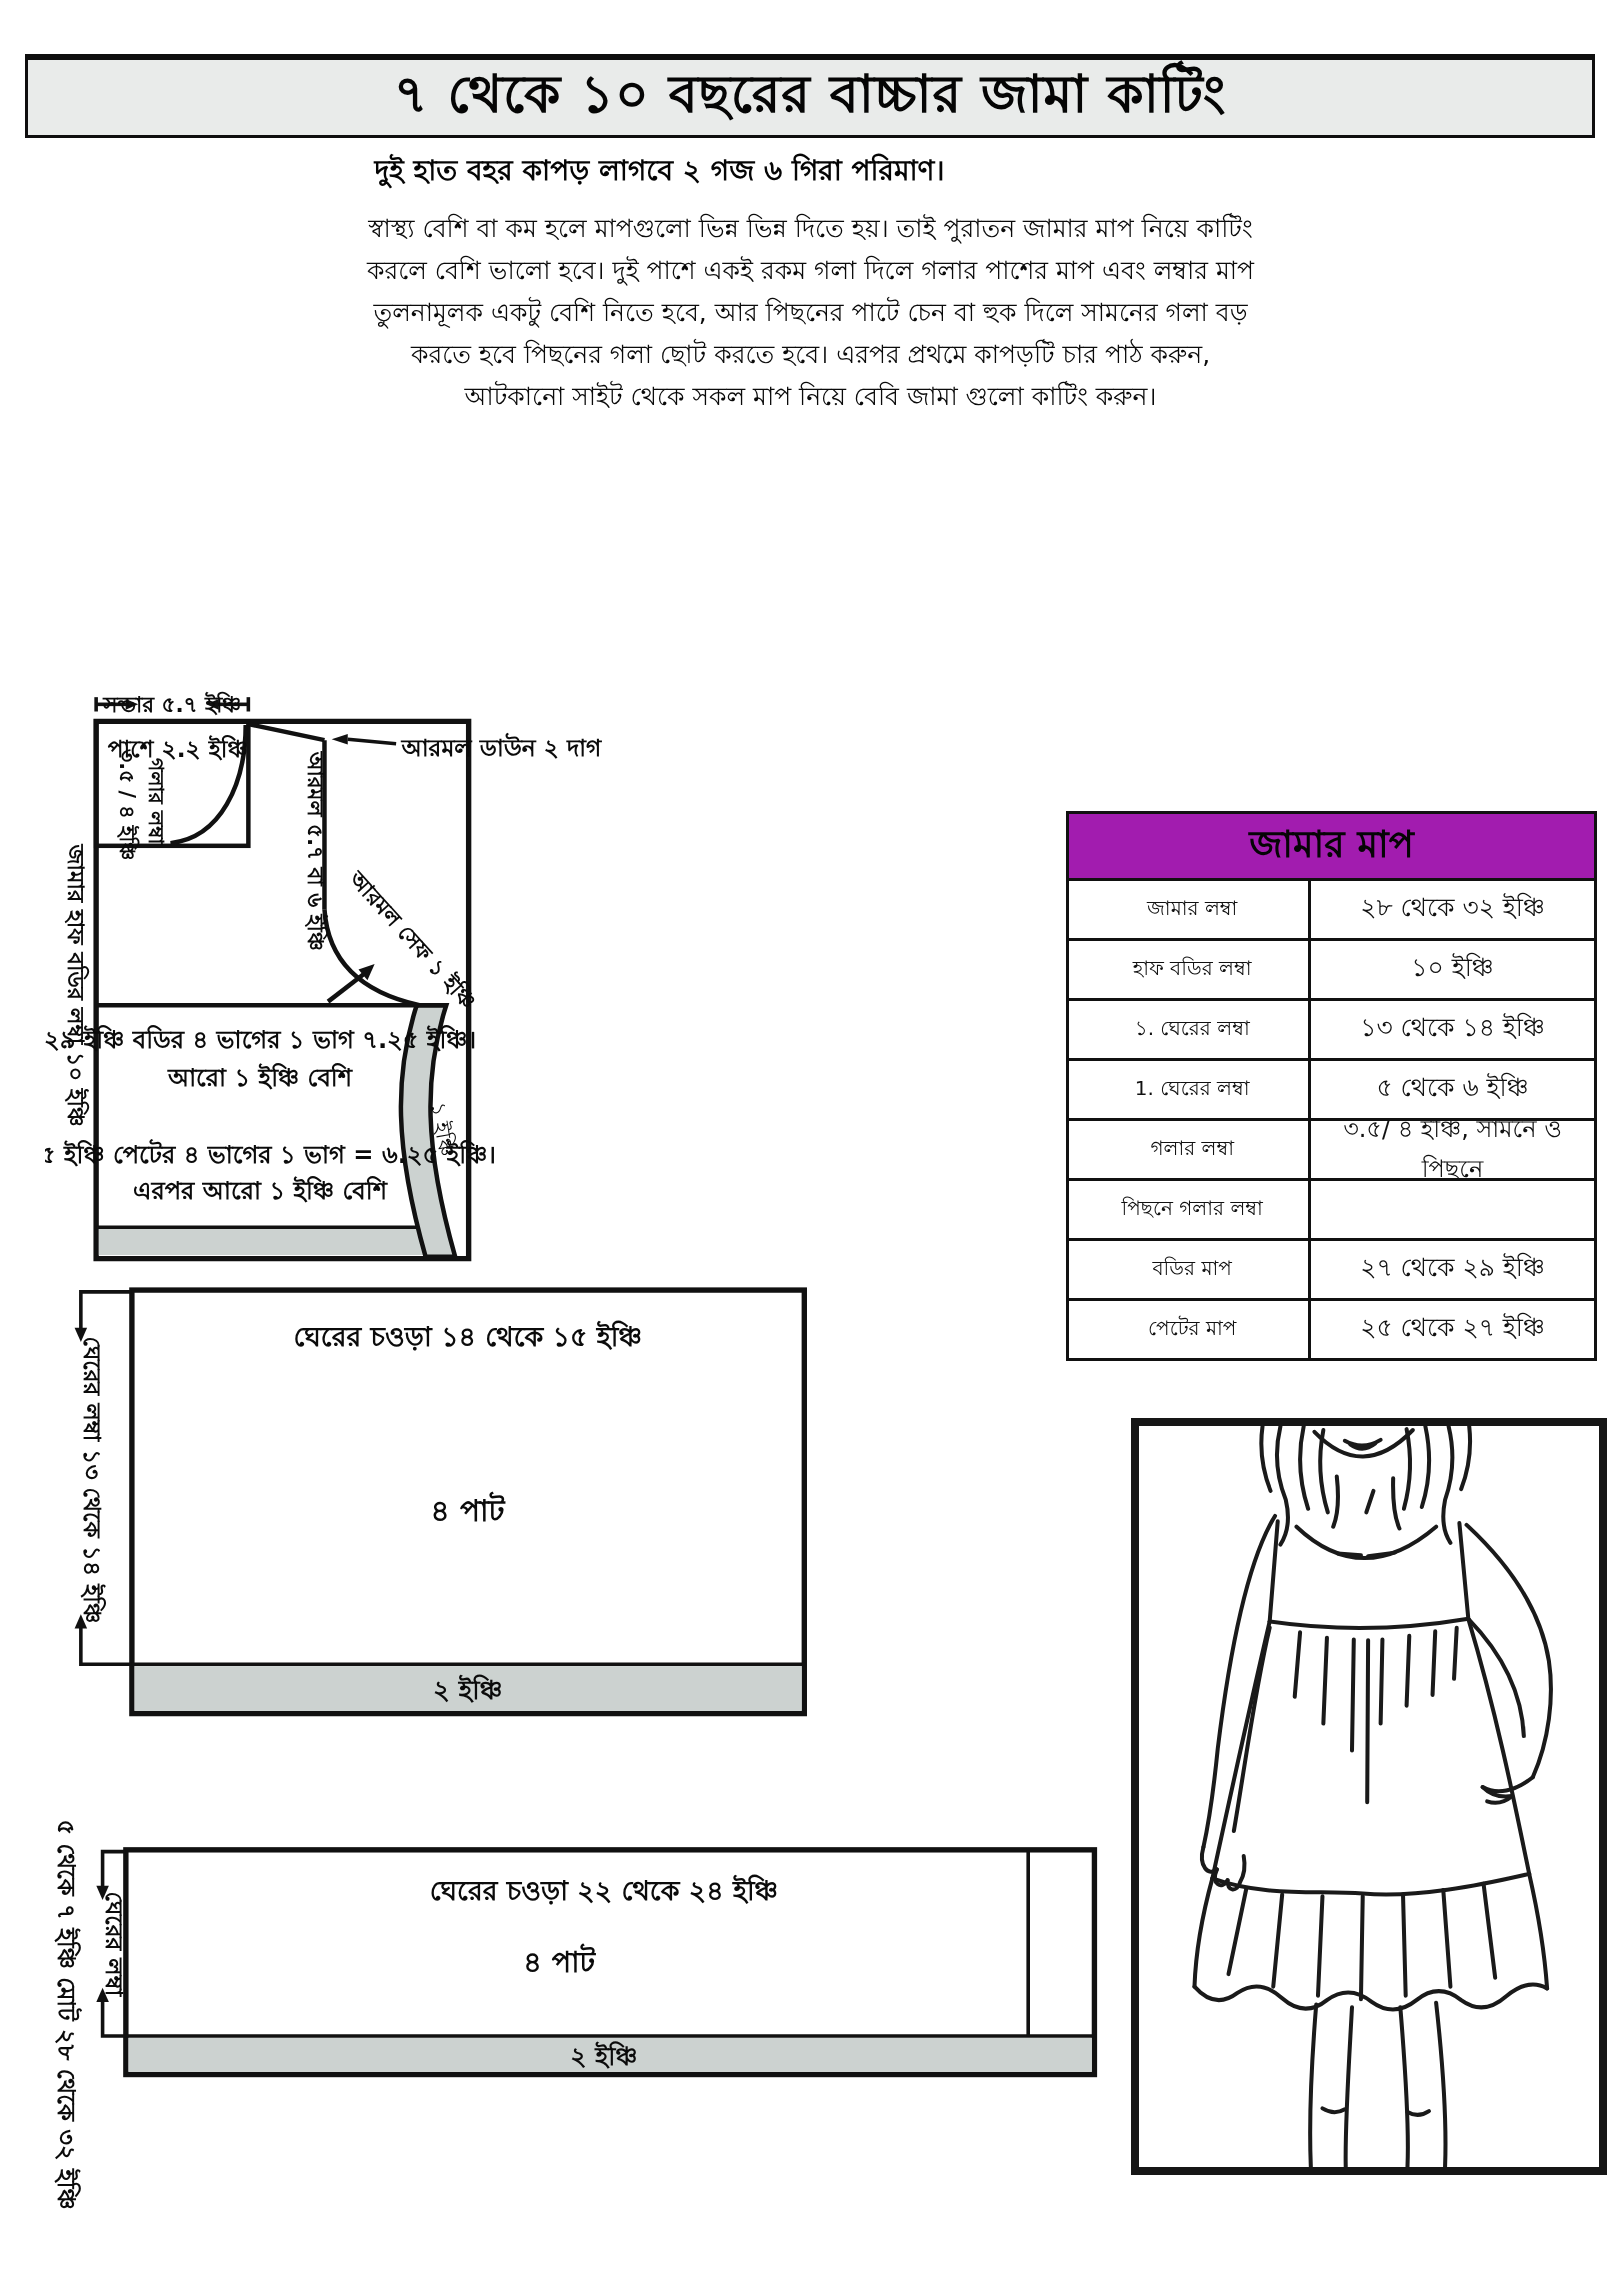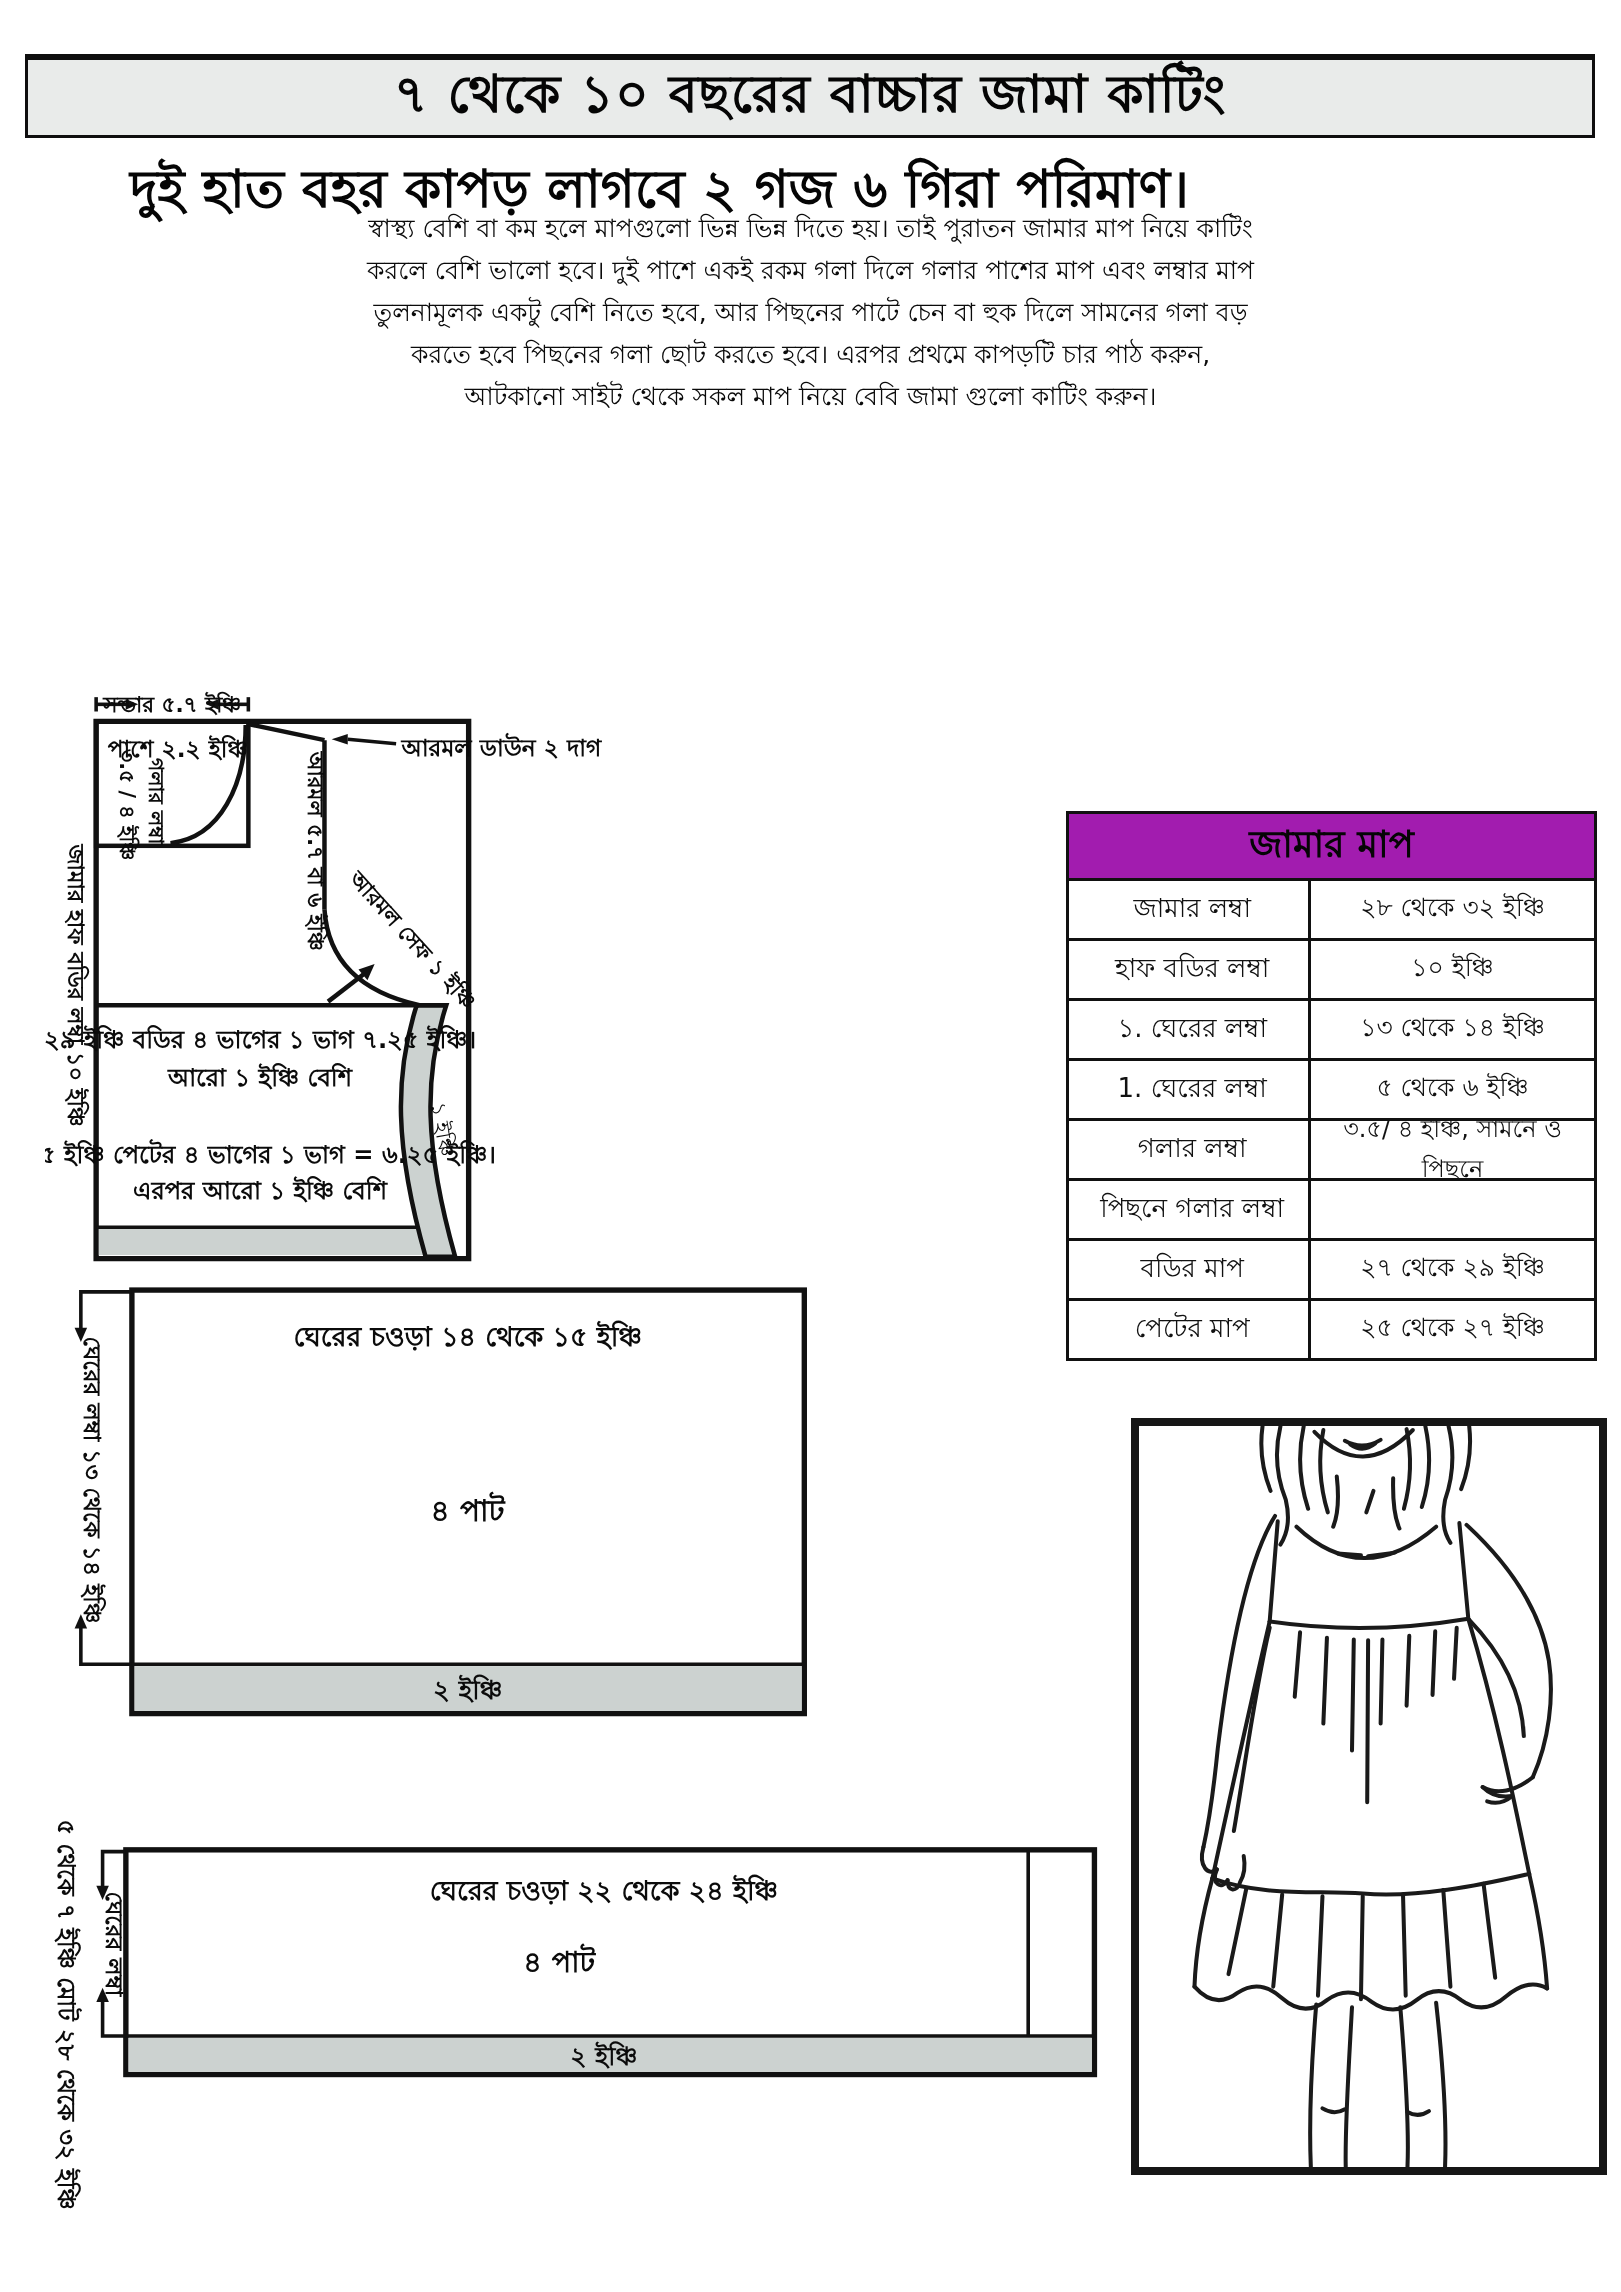--- a/index.html
+++ b/index.html
@@ -11,21 +11,21 @@
   .banner{
     position:absolute;left:25px;top:54px;width:1564px;height:75px;
     background:#e9ebea;border:3.6px solid #0e0e0e;border-top-width:6.3px;
     display:flex;align-items:center;justify-content:center;
   }
   .banner h1{
     margin:16px;font-size:52px;font-weight:bold;letter-spacing:0.9px;color:#050505;
   }
   .subtitle{
     position:absolute;left:0;top:149px;width:1319px;text-align:center;
-    font-size:52px;font-weight:bold;color:#050505;
+    font-size:28px;font-weight:bold;color:#050505;
   }
   .intro{
     position:absolute;left:94px;top:208px;width:1433px;text-align:center;
     font-size:25px;line-height:42px;white-space:pre-line;color:#0a0a0a;
   }
   svg text{fill:#0b0b0b;}
   .diagram{position:absolute;}
   
   .mtable{
     position:absolute;left:1066px;top:811px;width:525px;
@@ -35,21 +35,21 @@
     height:64px;background:#a21caf;display:flex;align-items:center;justify-content:center;
     font-size:37px;font-weight:bold;color:#050505;
   }
   .mtable .trow{
     display:grid;grid-template-columns:242px 1fr;border-top:3.6px solid #111;
   }
   .mtable .tcell{
     height:57px;display:flex;align-items:center;justify-content:center;
     font-size:25px;text-align:center;padding:0 3.6px;overflow:hidden;
   }
-  .mtable .tcell.lbl{border-right:3.6px solid #111;font-size:26px;padding-left:11px;}
+  .mtable .tcell.lbl{border-right:3.6px solid #111;font-size:20px;padding-left:11px;}
   
   .girl-frame{
     position:absolute;left:1131px;top:1418px;width:460px;height:741px;
     border:8px solid #161616;background:#ffffff;
   }
 </style>
 </head>
 <body>
 
 <div class="page">

